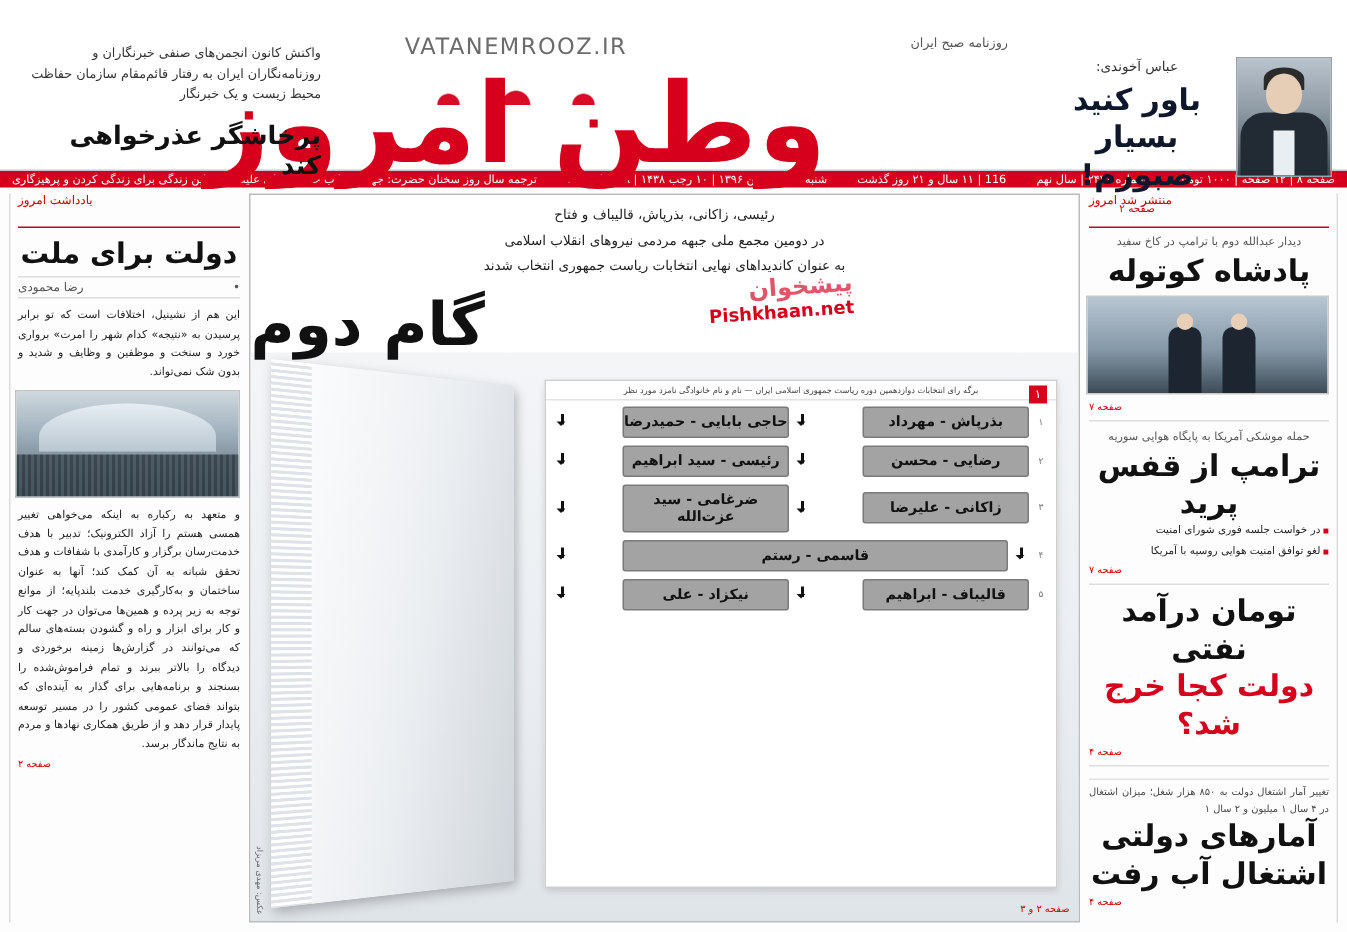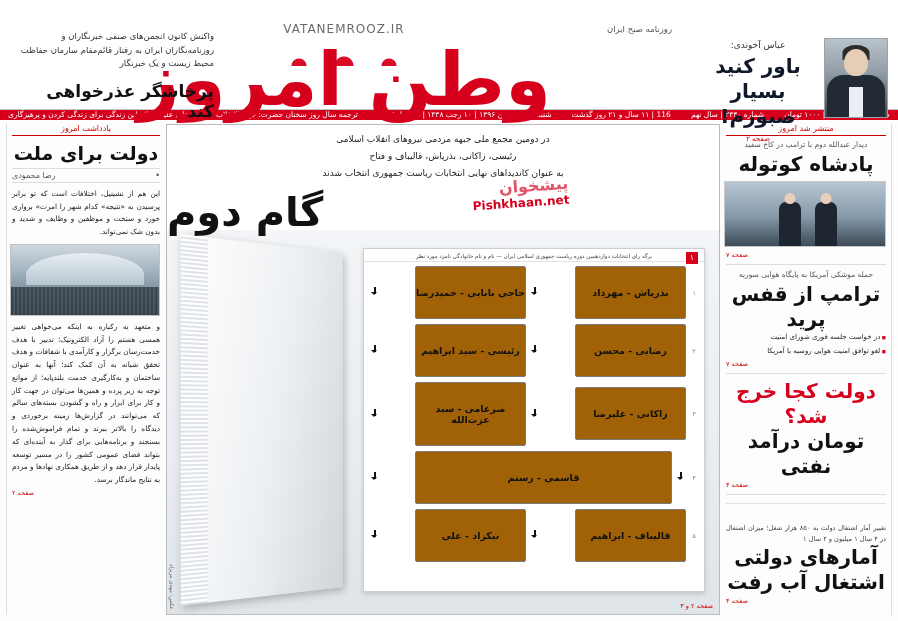--- a/index.html
+++ b/index.html
@@ -53,21 +53,21 @@
   .mh-quote .who{font-size:9px;color:#333;margin-bottom:4px;}
   .mh-quote .q1,.mh-quote .q2{
     font-size:20px;font-weight:bold;color:#0f172a;line-height:1.25;
   }
   .mh-quote .pg{font-size:7px;color:#c00;margin-top:6px;}
 
   .mh-logo{
     position:absolute;left:0;right:210px;top:22px;
     text-align:center;
   }
-  .mh-site{font-size:12px;letter-spacing:1px;color:#6b6b6b;text-align:center;}
+  .mh-site{font-size:15px;letter-spacing:1px;color:#6b6b6b;text-align:center;}
   .mh-sub{position:absolute;right:16px;top:2px;font-size:8.5px;color:#555;}
   .mh-title{
     font-size:74px;font-weight:bold;color:#d6001c;
     line-height:1;margin-top:6px;
     letter-spacing:-2px;
     font-family:"DejaVu Sans","Liberation Sans",sans-serif;
   }
   .mh-flourish{
     position:absolute;left:50%;top:-2px;transform:translateX(-50%);
     width:150px;height:26px;
@@ -101,21 +101,21 @@
   .content{
     flex:1;display:flex;gap:0;padding:4px 6px 6px 6px;
   }
   .col{display:flex;flex-direction:column;}
   .col-right{width:148px;padding-left:5px;border-left:1px solid #ddd;}
   .col-center{flex:1;padding:0 6px;}
   .col-left{width:160px;padding-right:5px;border-right:1px solid #ddd;}
 
   .kicker{
     font-size:8px;color:#c00;border-bottom:1px solid #c00;
-    padding-bottom:2px;margin-bottom:4px;text-align:center;
+    padding-bottom:13px;margin-bottom:4px;text-align:left;
   }
   .col-head{
     font-size:19px;font-weight:bold;color:#111;text-align:center;
     margin:2px 0 4px;
   }
   .byline{font-size:8px;color:#555;text-align:center;
     border-top:1px solid #ddd;border-bottom:1px solid #ddd;
     padding:2px 0;margin-bottom:5px;display:flex;justify-content:space-between;}
   .para{
     font-size:7.3px;line-height:1.75;color:#222;text-align:justify;
@@ -185,21 +185,21 @@
   .ballot-head .sq{
     position:absolute;right:6px;top:3px;width:12px;height:12px;
     background:#d6001c;color:#fff;font-size:8px;line-height:12px;text-align:center;
   }
   .rows{padding:4px 6px;display:flex;flex-direction:column;gap:5px;}
   .row{display:flex;align-items:center;gap:4px;}
   .cellnum{font-size:6px;color:#777;width:8px;text-align:center;}
   .cell{
     flex:1;border:1px solid #7a7a7a;border-radius:2px;
     font-size:9.5px;font-weight:bold;color:#111;
-    text-align:center;padding:20px 0;background:#a16207;margin-left:31px;
+    text-align:center;padding:4px 0;background:#a3a3a3;margin-left:31px;
   }
   .arrow{
     width:10px;height:10px;position:relative;flex:none;
   }
   .arrow::before{
     content:"";position:absolute;left:4px;top:0;width:1.5px;height:7px;background:#111;
   }
   .arrow::after{
     content:"";position:absolute;left:1px;top:5px;border:3px solid transparent;
     border-top-color:#111;
@@ -230,21 +230,21 @@
     content:"";position:absolute;left:50%;top:-9px;transform:translateX(-50%);
     width:11px;height:11px;border-radius:50%;background:#e8cfb8;
   }
   .lphoto .man.a{left:34%;}
   .lphoto .man.b{left:56%;}
   .bullets{font-size:7px;color:#222;line-height:1.7;}
   .bullets div{margin-bottom:2px;}
   .bul::before{content:"◼ ";color:#d6001c;font-size:5px;}
   .note{
     font-size:6.6px;color:#444;line-height:1.7;border-top:1px solid #e2e2e2;
-    padding-top:19px;margin-top:3px;text-align:justify;
+    padding-top:3px;margin-top:3px;text-align:justify;
   }
 </style>
 </head>
 <body>
 
 <div class="page">
 
   <div class="masthead">
 
     <div class="mh-portrait">
@@ -303,39 +303,39 @@
         <div class="lsub">حمله موشکی آمریکا به پایگاه هوایی سوریه</div>
         <div class="lhead">ترامپ از قفس پرید</div>
         <div class="bullets">
           <div class="bul">در خواست جلسه فوری شورای امنیت</div>
           <div class="bul">لغو توافق امنیت هوایی روسیه با آمریکا</div>
         </div>
         <div class="pgref">صفحه ۷</div>
       </div>
 
       <div class="lblock">
+        <div class="lhead">تومان درآمد نفتی</div>
         <div class="lhead red">دولت کجا خرج شد؟</div>
-        <div class="lhead">تومان درآمد نفتی</div>
         <div class="pgref">صفحه ۴</div>
       </div>
 
       <div class="lblock" style="border-bottom:none;">
         <div class="note">تغییر آمار اشتغال دولت به ۸۵۰ هزار شغل؛ میزان اشتغال در ۴ سال ۱ میلیون و ۲ سال ۱</div>
         <div class="lhead">آمارهای دولتی</div>
         <div class="lhead">اشتغال آب رفت</div>
         <div class="pgref">صفحه ۴</div>
       </div>
     </div>
 
     <div class="col col-center">
       <div class="hero">
 
         <div class="hero-deck">
+          <div>رئیسی، زاکانی، بذرپاش، قالیباف و فتاح</div>
           <div>در دومین مجمع ملی جبهه مردمی نیروهای انقلاب اسلامی</div>
-          <div>رئیسی، زاکانی، بذرپاش، قالیباف و فتاح</div>
           <div>به عنوان کاندیداهای نهایی انتخابات ریاست جمهوری انتخاب شدند</div>
         </div>
 
         <div class="hero-title">گام دوم</div>
 
         <div class="hero-wm">
           <span>پیشخوان</span>
           <small>Pishkhaan.net</small>
         </div>
 

